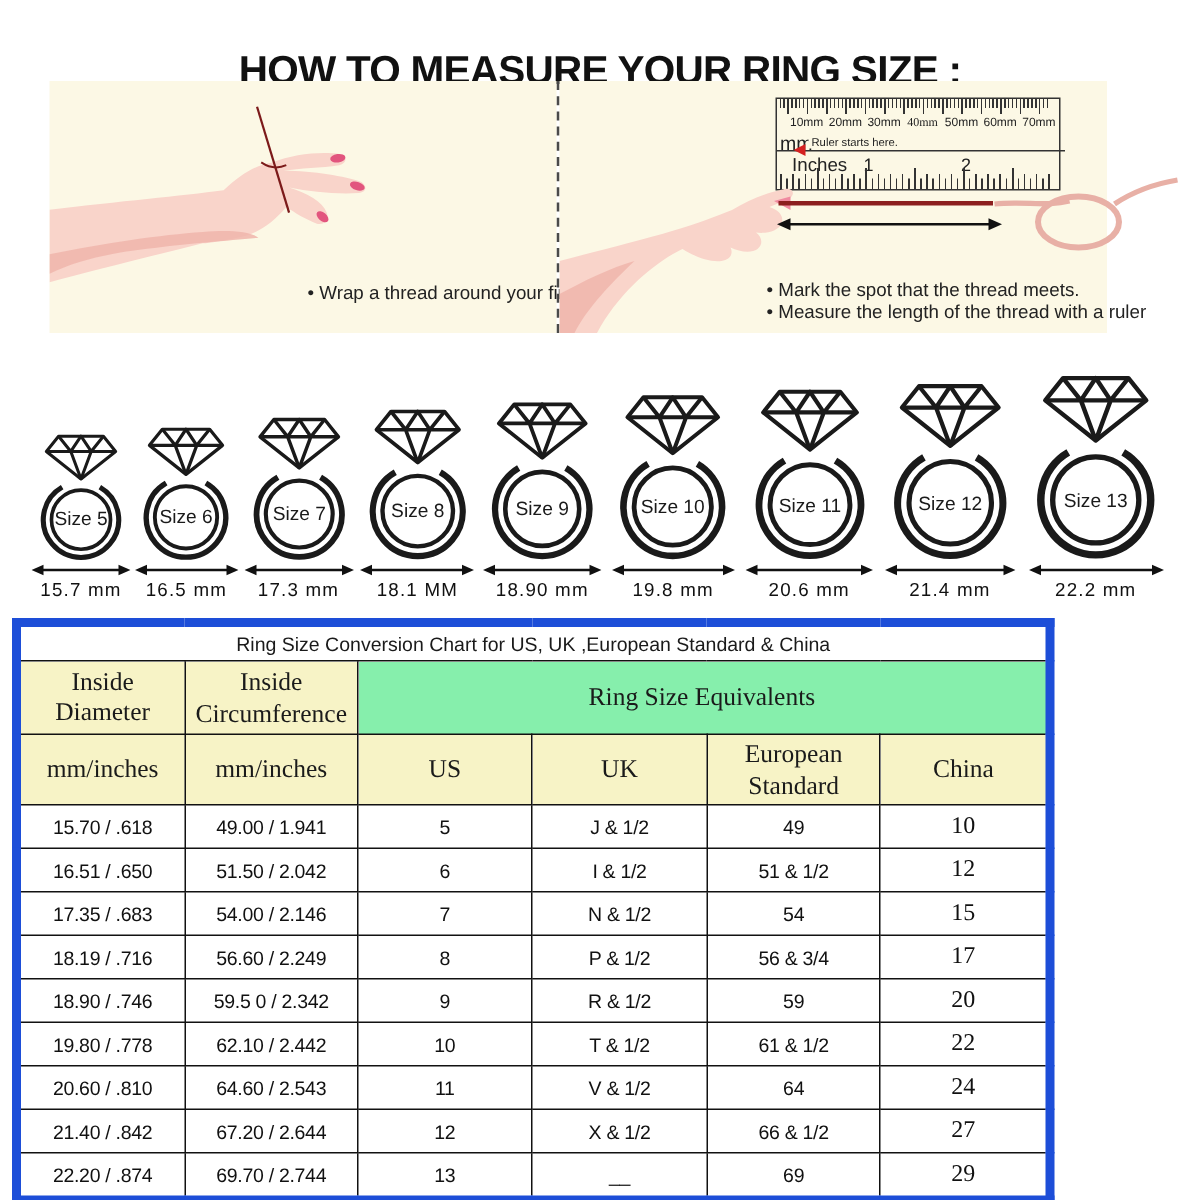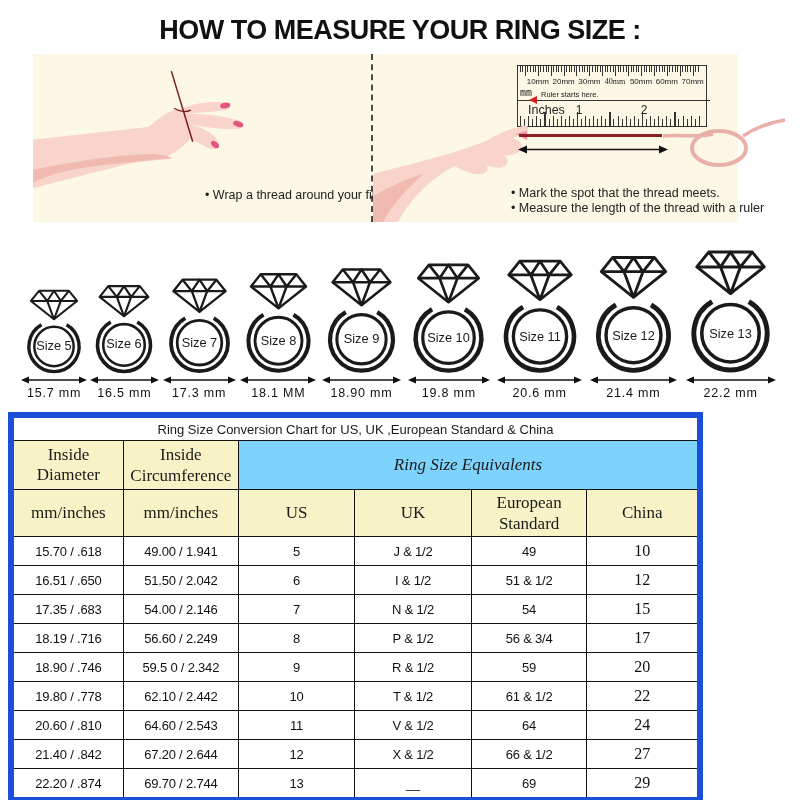--- a/index.html
+++ b/index.html
@@ -1,39 +1,39 @@
 <!DOCTYPE html>
 <html><head>
 <meta charset="utf-8">
 <style>
   html,body{margin:0;padding:0;background:#fff;}
   .page{position:relative;width:800px;height:800px;background:#fff;overflow:hidden;
         font-family:"Liberation Sans",sans-serif;color:#1a1a1a;}
   
-  .main-title{padding-top:15px;height:33px;text-align:center;font-size:27px;font-weight:bold;
+  .main-title{padding-top:32px;height:33px;text-align:center;font-size:27px;font-weight:bold;
               letter-spacing:-0.5px;color:#111;}
   
   .panels{position:absolute;top:54px;left:33px;width:767px;height:168px;display:flex;}
   .panel{background:#fcf8e5;position:relative;height:168px;overflow:visible;}
   .panel-left{width:338px;}
   .panel-right{width:365px;}
   .divider{width:0;border-left:2px dashed #4a4a4a;height:168px;}
   .bullet-line{position:absolute;font-size:12.5px;color:#222;white-space:nowrap;}
   .bullet-line::before{content:"• ";}
   .hand-svg{position:absolute;left:0;top:0;width:100%;height:100%;}
   
   .ruler{position:absolute;left:144px;top:11px;width:190px;height:62px;
          border:1.5px solid #333;box-sizing:border-box;background:#fcf8e5;}
   .mm-ticks{position:absolute;top:0;left:0;right:0;height:10px;
     background-image:
       repeating-linear-gradient(90deg,#333 0 1px,transparent 1px 12.9px),
       repeating-linear-gradient(90deg,#333 0 1px,transparent 1px 2.58px);
     background-position:-6px top,-6px top;background-size:100% 10px,100% 6px;background-repeat:no-repeat;}
   .mm-label{position:absolute;top:11px;font-size:8px;transform:translateX(-50%);color:#222;text-align:right;}
-  .mm-unit{position:absolute;left:2px;top:22px;font-size:10px;color:#222;font-family:Liberation Mono, monospace;}
+  .mm-unit{position:absolute;left:2px;top:22px;font-size:13px;color:#222;}
   .start-line{position:absolute;left:0;right:-4px;top:34px;border-top:1.3px solid #333;}
   .start-marker{position:absolute;left:11px;top:30px;width:0;height:0;
     border-top:4px solid transparent;border-bottom:4px solid transparent;border-right:8px solid #d42121;}
   .start-text{position:absolute;left:21px;top:24px;font-size:7.5px;background:#fcf8e5;
     padding:0 2px;color:#222;white-space:nowrap;}
   .inches-label{position:absolute;left:10px;top:37px;font-size:12.5px;color:#222;}
   .inch-number{position:absolute;top:37px;font-size:12px;transform:translateX(-50%);color:#222;}
   .inch-ticks{position:absolute;bottom:0;left:0;right:0;height:14px;
     background-image:
       repeating-linear-gradient(90deg,#333 0 1.2px,transparent 1.2px 32.5px),
@@ -53,21 +53,21 @@
   
   .conv-table{position:absolute;top:412px;left:8px;width:695px;border-collapse:collapse;
               border:6px solid #1d4ed8;table-layout:fixed;}
   .conv-table td,.conv-table th{border:1.6px solid #111;text-align:center;vertical-align:middle;
               padding:0;overflow:hidden;}
   .row-title td{height:22px;font-size:13px;font-family:"Liberation Sans",sans-serif;background:#fff;}
   .row-h1 th,.row-h2 th{background:#f7f3c6;font-family:"Liberation Serif",serif;font-weight:normal;
               font-size:17px;}
   .row-h1 th{height:48px;}
   .row-h2 th{height:46px;}
-  th.rse-cell{background:#7dd3fc;font-style:italic;}
+  th.rse-cell{background:#86efac;}
   .wrap2{white-space:pre-line;line-height:1.25;}
   .conv-table tbody td{height:28px;font-size:13px;font-family:"Liberation Sans",sans-serif;
               letter-spacing:-0.2px;color:#111;}
   .conv-table tbody td.c-china{font-family:"Liberation Serif",serif;font-size:16px;letter-spacing:0;}
 </style>
 </head>
 <body>
 
 <div class="page">
 

